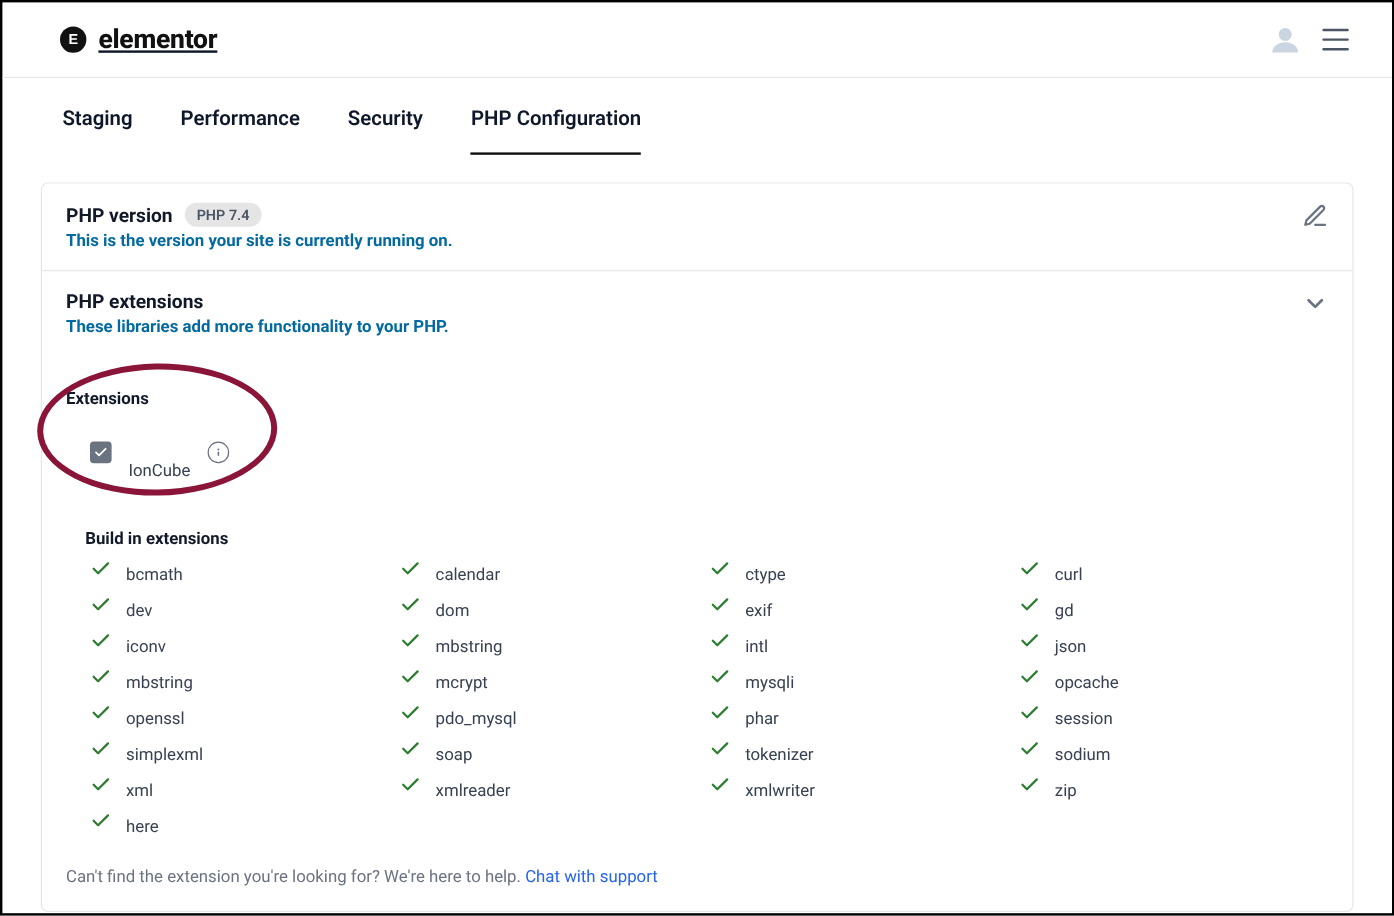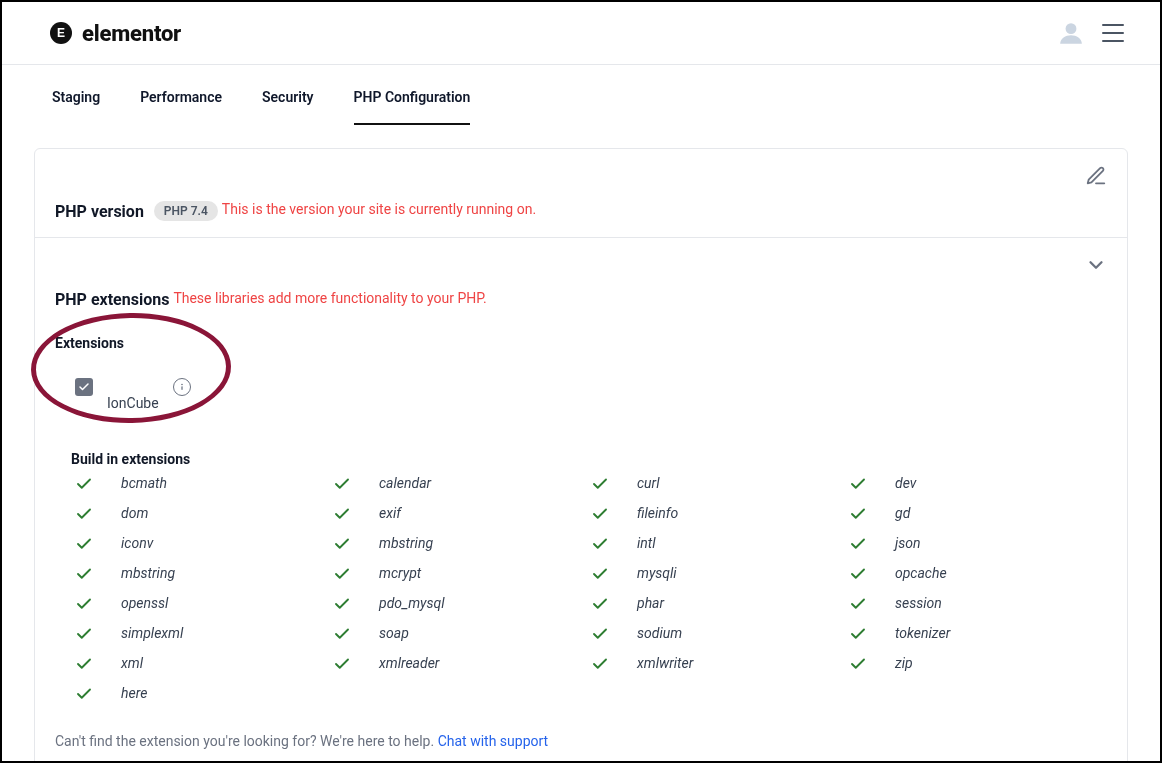--- a/index.html
+++ b/index.html
@@ -17,20 +17,21 @@
     overflow: hidden;
     background: #fff;
   }
   
   .header {
     display: flex;
     align-items: center;
     justify-content: space-between;
     padding: 18px 36px 18px 48px;
     border-bottom: 1px solid #e5e7eb;
+    text-decoration: underline;
   }
   .logo-wrap { display: flex; align-items: center; gap: 10px; }
   .logo-mark {
     width: 22px; height: 22px; border-radius: 50%;
     background: #111; position: relative;
   }
   .logo-mark::before {
     content: "E"; position: absolute; inset: 0; display: flex;
     align-items: center; justify-content: center; color: #fff;
     font-size: 12px; font-weight: 800; font-family: Arial, sans-serif;
@@ -46,58 +47,58 @@
   .hamburger span {
     display: block; height: 2px; background: #4b5563; border-radius: 1px;
   }
 
   
   .tabs {
     display: flex; gap: 40px; padding: 24px 50px 0 50px;
     border-bottom: 1px solid transparent;
   }
   .tab {
-    padding-bottom: 18px; font-size: 14px; font-weight: 600;
+    padding-bottom: 18px; font-size: 17px; font-weight: 600;
     color: #0f172a; border-bottom: 2px solid transparent; cursor: pointer;
     white-space: nowrap;
   }
   .tab.active {
     border-bottom-color: #111;
   }
 
   
   .card {
     margin: 22px 32px 0 32px;
     border: 1px solid #e5e7eb;
     border-radius: 6px;
     background: #fff;
   }
   .row {
     display: flex; align-items: flex-start; justify-content: space-between;
     padding: 16px 20px; position: relative;
   }
   .row + .row { border-top: 1px solid #e5e7eb; }
-  .row-left { display: flex; gap: 4px; margin-top: 36px; }
+  .row-left { display: flex; flex-direction: column; gap: 4px; }
   .row-title-line { display: flex; align-items: center; gap: 10px; }
   .row-title { font-size: 16px; font-weight: 700; color: #111827; }
   .pill {
     display: inline-block; background: #e5e5e5; color: #4b5563;
     font-size: 12px; font-weight: 600; padding: 3px 10px; border-radius: 999px;
   }
-  .row-sub { font-size: 14px; color: #ef4444; }
+  .row-sub { font-size: 14px; color: #0369a1; font-weight: bold; }
   .row-right { display: flex; align-items: center; }
   .icon-btn {
     width: 22px; height: 22px; color: #6b7280; display: flex;
     align-items: center; justify-content: center; cursor: pointer;
   }
 
   
   .ext-body { padding: 4px 20px 20px 20px; }
   .ext-section-title {
-    font-size: 14px; font-weight: 700; color: #111827; margin-top: 6px; margin-bottom: 8px;
+    font-size: 14px; font-weight: 700; color: #111827; margin-top: 24px; margin-bottom: 8px;
   }
   .ext-row {
     display: flex; align-items: center; gap: 14px; padding: 4px 0 4px 20px;
   }
   .chk {
     width: 18px; height: 18px; border-radius: 3px; background: #6b7280; position: relative;
     display: flex; align-items: center; justify-content: center; color: #fff; cursor: pointer;
   }
   .chk svg { width: 12px; height: 12px; }
   .ext-name { font-size: 14px; color: #374151; margin-top: 32px; }
@@ -105,21 +106,21 @@
     width: 18px; height: 18px; border-radius: 50%; border: 1.5px solid #6b7280;
     display: flex; align-items: center; justify-content: center; color: #6b7280; cursor: pointer;
   }
   .info-icon svg { width: 10px; height: 10px; }
 
   
   .grid {
     display: grid; grid-template-columns: repeat(4, 1fr);
     gap: 8px 20px; margin-top: 8px; padding-left: 20px; padding-right: 20px;
   }
-  .gi { display: flex; align-items: flex-start; gap: 28px; font-style: italic; }
+  .gi { display: flex; align-items: flex-end; gap: 12px; }
   .check { color: #2e7d32; width: 18px; height: 18px; flex: 0 0 18px; }
   .gi-name { font-size: 14px; color: #374151; }
 
   
   .help {
     margin-top: 26px; font-size: 14px; color: #6b7280;
   }
   .help a { color: #2563eb; text-decoration: none; cursor: pointer; }
 
   
@@ -229,20 +230,26 @@
           <div class="gi">
             <span><svg class="check" viewBox="0 0 24 24" fill="none" stroke="currentColor" stroke-width="2.5" stroke-linecap="round" stroke-linejoin="round">
                 <polyline points="20 6 9 17 4 12"></polyline>
               </svg></span>
             <span class="gi-name">calendar</span>
           </div>
           <div class="gi">
             <span><svg class="check" viewBox="0 0 24 24" fill="none" stroke="currentColor" stroke-width="2.5" stroke-linecap="round" stroke-linejoin="round">
                 <polyline points="20 6 9 17 4 12"></polyline>
               </svg></span>
+            <span class="gi-name">ctype</span>
+          </div>
+          <div class="gi">
+            <span><svg class="check" viewBox="0 0 24 24" fill="none" stroke="currentColor" stroke-width="2.5" stroke-linecap="round" stroke-linejoin="round">
+                <polyline points="20 6 9 17 4 12"></polyline>
+              </svg></span>
             <span class="gi-name">curl</span>
           </div>
           <div class="gi">
             <span><svg class="check" viewBox="0 0 24 24" fill="none" stroke="currentColor" stroke-width="2.5" stroke-linecap="round" stroke-linejoin="round">
                 <polyline points="20 6 9 17 4 12"></polyline>
               </svg></span>
             <span class="gi-name">dev</span>
           </div>
           <div class="gi">
             <span><svg class="check" viewBox="0 0 24 24" fill="none" stroke="currentColor" stroke-width="2.5" stroke-linecap="round" stroke-linejoin="round">
@@ -253,26 +260,20 @@
           <div class="gi">
             <span><svg class="check" viewBox="0 0 24 24" fill="none" stroke="currentColor" stroke-width="2.5" stroke-linecap="round" stroke-linejoin="round">
                 <polyline points="20 6 9 17 4 12"></polyline>
               </svg></span>
             <span class="gi-name">exif</span>
           </div>
           <div class="gi">
             <span><svg class="check" viewBox="0 0 24 24" fill="none" stroke="currentColor" stroke-width="2.5" stroke-linecap="round" stroke-linejoin="round">
                 <polyline points="20 6 9 17 4 12"></polyline>
               </svg></span>
-            <span class="gi-name">fileinfo</span>
-          </div>
-          <div class="gi">
-            <span><svg class="check" viewBox="0 0 24 24" fill="none" stroke="currentColor" stroke-width="2.5" stroke-linecap="round" stroke-linejoin="round">
-                <polyline points="20 6 9 17 4 12"></polyline>
-              </svg></span>
             <span class="gi-name">gd</span>
           </div>
           <div class="gi">
             <span><svg class="check" viewBox="0 0 24 24" fill="none" stroke="currentColor" stroke-width="2.5" stroke-linecap="round" stroke-linejoin="round">
                 <polyline points="20 6 9 17 4 12"></polyline>
               </svg></span>
             <span class="gi-name">iconv</span>
           </div>
           <div class="gi">
             <span><svg class="check" viewBox="0 0 24 24" fill="none" stroke="currentColor" stroke-width="2.5" stroke-linecap="round" stroke-linejoin="round">
@@ -349,27 +350,27 @@
           <div class="gi">
             <span><svg class="check" viewBox="0 0 24 24" fill="none" stroke="currentColor" stroke-width="2.5" stroke-linecap="round" stroke-linejoin="round">
                 <polyline points="20 6 9 17 4 12"></polyline>
               </svg></span>
             <span class="gi-name">soap</span>
           </div>
           <div class="gi">
             <span><svg class="check" viewBox="0 0 24 24" fill="none" stroke="currentColor" stroke-width="2.5" stroke-linecap="round" stroke-linejoin="round">
                 <polyline points="20 6 9 17 4 12"></polyline>
               </svg></span>
+            <span class="gi-name">tokenizer</span>
+          </div>
+          <div class="gi">
+            <span><svg class="check" viewBox="0 0 24 24" fill="none" stroke="currentColor" stroke-width="2.5" stroke-linecap="round" stroke-linejoin="round">
+                <polyline points="20 6 9 17 4 12"></polyline>
+              </svg></span>
             <span class="gi-name">sodium</span>
-          </div>
-          <div class="gi">
-            <span><svg class="check" viewBox="0 0 24 24" fill="none" stroke="currentColor" stroke-width="2.5" stroke-linecap="round" stroke-linejoin="round">
-                <polyline points="20 6 9 17 4 12"></polyline>
-              </svg></span>
-            <span class="gi-name">tokenizer</span>
           </div>
           <div class="gi">
             <span><svg class="check" viewBox="0 0 24 24" fill="none" stroke="currentColor" stroke-width="2.5" stroke-linecap="round" stroke-linejoin="round">
                 <polyline points="20 6 9 17 4 12"></polyline>
               </svg></span>
             <span class="gi-name">xml</span>
           </div>
           <div class="gi">
             <span><svg class="check" viewBox="0 0 24 24" fill="none" stroke="currentColor" stroke-width="2.5" stroke-linecap="round" stroke-linejoin="round">
                 <polyline points="20 6 9 17 4 12"></polyline>

